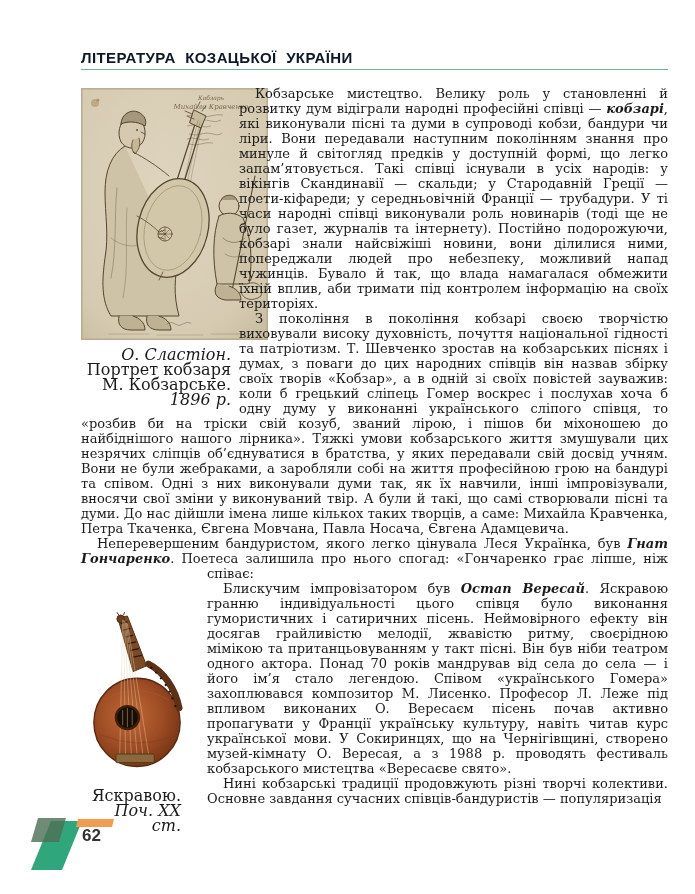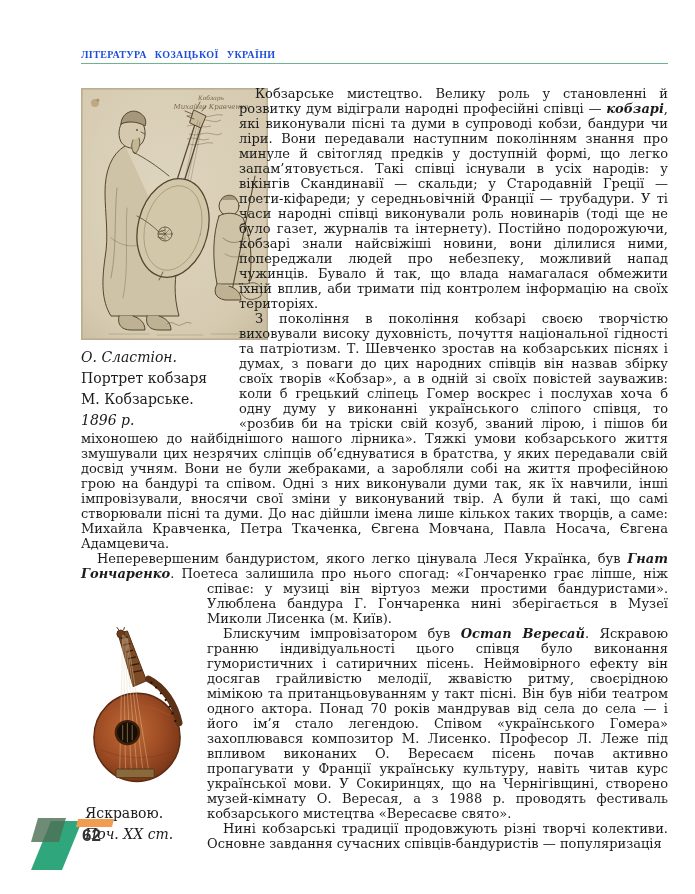--- a/index.html
+++ b/index.html
@@ -1,31 +1,31 @@
 <!DOCTYPE html>
 <html><head>
 <meta charset="utf-8">
 <style>
   html,body{margin:0;padding:0;background:#ffffff;}
   .page{position:relative;width:695px;height:894px;background:#ffffff;overflow:hidden;
         font-family:"DejaVu Serif",serif;color:#1b1b1b;}
   .header{position:absolute;left:81px;right:27px;top:49px;}
-  .chapter-title{font-family:Liberation Serif, serif;font-weight:bold;font-size:10px;
-        color:#1d4ed8;letter-spacing:0.4px;word-spacing:5px;}
+  .chapter-title{font-family:Liberation Sans, sans-serif;font-weight:bold;font-size:15px;
+        color:#0f172a;letter-spacing:0.4px;word-spacing:5px;}
   .header-rule{border-top:1.6px solid #6fb391;margin-top:3px;height:0;}
   .content{position:absolute;left:81px;top:86px;width:587px;font-size:13px;line-height:15px;
         text-align:justify;}
   .content p{margin:0;text-indent:16px;}
   .lead{font-weight:normal;}
   .bi{font-weight:bold;font-style:italic;}
   .it{font-style:italic;}
   .fig{float:left;}
   .portrait-fig{width:150px;margin:2px 8px 0 0;}
   .portrait-img{display:block;width:187px;height:252px;}
-  .caption{display:block;text-align:left;font-size:14px;line-height:21px;margin-top:7px;
+  .caption{display:block;text-align:right;font-size:16px;line-height:15px;margin-top:7px;
         text-indent:0;}
   .bandura-fig{width:116px;padding-top:46px;margin-right:10px;}
   .bandura-img{display:block;width:92px;height:169px;margin-left:10px;}
   .bandura-caption{width:96px;margin-left:4px;}
   .insc{font-style:italic;fill:#7d6649;font-family:"DejaVu Serif",serif;}
   .footer-logo{position:absolute;left:26px;top:814px;width:90px;height:60px;}
   .page-number{position:absolute;left:82px;top:826px;font-family:"Liberation Sans",sans-serif;
         font-weight:bold;font-size:17px;color:#333333;}
 </style>
 </head>
@@ -156,21 +156,21 @@
               <path d="M35 9 L42 148"></path>
           <path d="M36 10 L48 148"></path>
               <path d="M37 11 L54 148"></path>
               <path d="M38 12 L60 148"></path>
         </g>
         <circle cx="38" cy="110" r="12" fill="#160d06" stroke="#3f2008" stroke-width="2.5"></circle>
         <path d="M33 102 v16 M38 100 v20 M43 102 v16" stroke="#6b5635" stroke-width="1.2" fill="none"></path>
         <rect x="26" y="148" width="40" height="9" rx="1.5" fill="#8a6a3c" stroke="#553517" stroke-width="1"></rect>
       </svg>
           <span class="caption bandura-caption"><span>Яскравою.</span><br><span class="it">Поч. XX ст.</span></span>
-        </span><span>у музиці він віртуоз межи простими бандуристами». Улюблена бандура Г. Гончаренка нині зберігається в Музеї Миколи Лисенка (м. Київ).</span></p>
+        </span></p>
 
     <p><span>Блискучим імпровізатором був </span><span class="bi">Остап Вересай</span><span>. Яскравою гранню індивідуальності цього співця було виконання гумористичних і сатиричних пісень. Неймовірного ефекту він досягав грайливістю мелодії, жвавістю ритму, своєрідною мімікою та пританцьовуванням у такт пісні. Він був ніби театром одного актора. Понад 70 років мандрував від села до села — і його ім’я стало легендою. Співом «українського Гомера» захоплювався композитор М. Лисенко. Професор Л. Леже під впливом виконаних О. Вересаєм пісень почав активно пропагувати у Франції українську культуру, навіть читав курс української мови. У Сокиринцях, що на Чернігівщині, створено музей-кімнату О. Вересая, а з 1988 р. проводять фестиваль кобзарського мистецтва «Вересаєве свято».</span></p>
 
     <p>Нині кобзарські традиції продовжують різні творчі колективи. Основне завдання сучасних співців-бандуристів — популяризація</p>
 
   </div>
 
   <svg class="footer-logo" viewBox="0 0 90 60" xmlns="http://www.w3.org/2000/svg">
     <polygon points="25,7 56,7 36,56 5,56" fill="#2fa67b"></polygon>
     <polygon points="12,4 40,4 33,28 5,28" fill="#4e7257" fill-opacity="0.82"></polygon>

